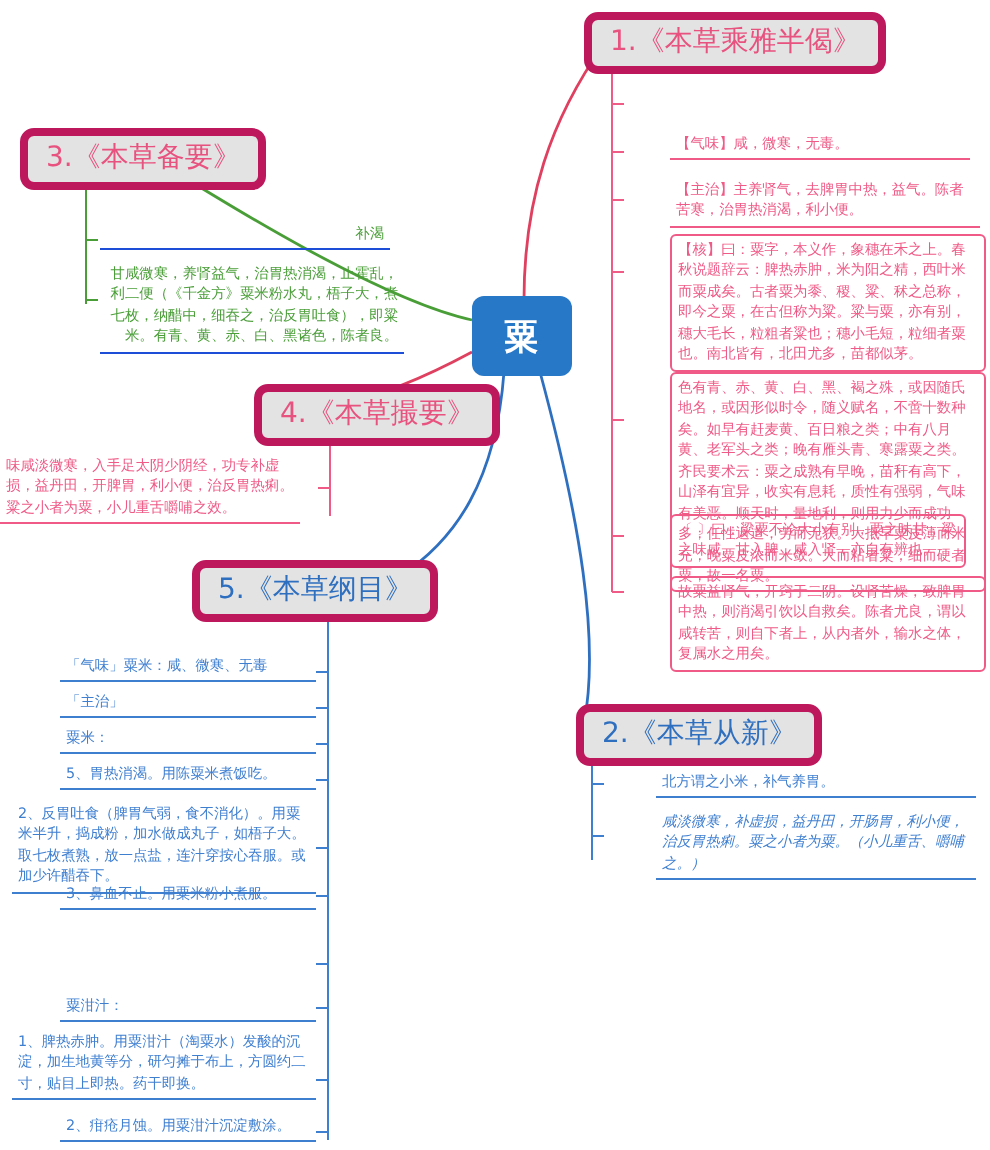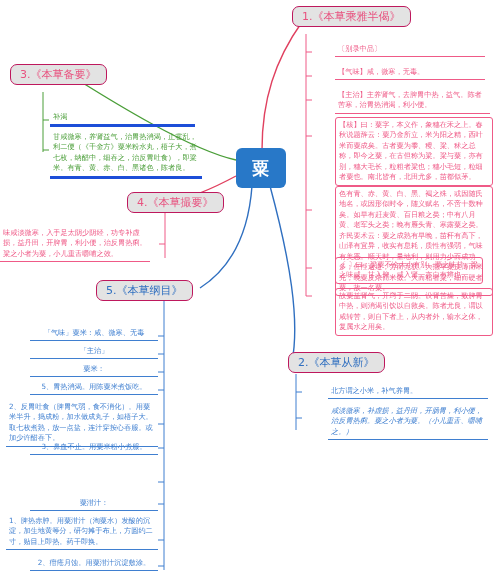--- a/index.html
+++ b/index.html
@@ -14,38 +14,38 @@
   
   .root-node{
     position:absolute;background:#2878c8;border-radius:6px;
     color:#ffffff;font-size:17px;font-weight:bold;
     display:flex;align-items:center;justify-content:center;
     letter-spacing:1px;
   }
 
   
   .pill{
-    position:absolute;background:#e3e3e3;border:1px solid #be185d;
-    border-radius:7px;padding:3px 9px;font-size:11px;
+    position:absolute;background:#e3e3e3;border:4px solid #be185d;
+    border-radius:7px;padding:3px 9px;font-size:14px;
     white-space:nowrap;line-height:1.2;
   }
   .pill.red{color:#e8527f;}
   .pill.blue{color:#2f6fc0;}
   .pill.green{color:#e8527f;}
 
   
   .leaf{
     position:absolute;font-size:7.2px;line-height:1.45;
     box-sizing:border-box;padding:2px 3px 2px 3px;
   }
   .leaf.red{color:#ef5a87;border-bottom:1px solid #ef5a87;}
   .leaf.blue{color:#3f7fd0;border-bottom:1px solid #3f7fd0;}
-  .leaf.green{color:#4a9e38;border-bottom:3px solid #1d4ed8;}
+  .leaf.green{color:#4a9e38;border-bottom:1px solid #1d4ed8;text-align:right;}
   .leaf.boxed-red{color:#ef5a87;border:1px solid #ef5a87;border-radius:3px;}
-  .leaf.ta-right{text-align:center;}
+  .leaf.ta-right{text-align:left;}
 </style>
 </head>
 <body>
 
 <div id="canvas">
 
   <svg class="links" viewBox="0 0 495 575">
 
     <path d="M 262 150 C 262 100, 275 60, 302 22" stroke="#e0405f" stroke-width="1.4" fill="none"></path>
     <path d="M 270 186 C 290 260, 300 320, 292 362" stroke="#2f6fc0" stroke-width="1.4" fill="none"></path>
@@ -65,24 +65,23 @@
     <path d="M 165 212 L 165 258" stroke="#ef5a87" stroke-width="1" fill="none"></path>
     <path d="M 165 244 L 159 244" stroke="#ef5a87" stroke-width="1" fill="none"></path>
 
     <path d="M 164 300 L 164 570" stroke="#3f7fd0" stroke-width="1" fill="none"></path>
     <path d="M 164 336 L 158 336 M 164 354 L 158 354 M 164 372 L 158 372 M 164 390 L 158 390 M 164 424 L 158 424 M 164 448 L 158 448 M 164 482 L 158 482 M 164 504 L 158 504 M 164 540 L 158 540 M 164 566 L 158 566" stroke="#3f7fd0" stroke-width="1" fill="none"></path>
   </svg>
 
   <div class="root-node" style="left:236px;top:148px;width:50px;height:40px;">粟</div>
 
   <div class="pill red" style="left:292px;top:6px;">1.《本草乘雅半偈》</div>
-  <div class="leaf red" style="left:335px;top:42px;width:150px;">〔别录中品〕</div>
   <div class="leaf red" style="left:335px;top:65px;width:150px;">【气味】咸，微寒，无毒。</div>
   <div class="leaf red" style="left:335px;top:88px;width:155px;">【主治】主养肾气，去脾胃中热，益气。陈者苦寒，治胃热消渴，利小便。</div>
-  <div class="leaf boxed-red" style="left:335px;top:117px;width:158px;">【核】曰：粟字，本义作，象穗在禾之上。春秋说题辞云：粟乃金所立，米为阳之精，西叶米而粟成矣。古者粟为黍、稷、粱、秫之总称，即今之粟，在古但称为粱。粱与粟，亦有别，穗大毛长，粒粗者粱也；穗小毛短，粒细者粟也。南北皆有，北田尤多，苗都似茅。</div>
+  <div class="leaf boxed-red" style="left:335px;top:117px;width:158px;">【核】曰：粟字，本义作，象穗在禾之上。春秋说题辞云：脾热赤肿，米为阳之精，西叶米而粟成矣。古者粟为黍、稷、粱、秫之总称，即今之粟，在古但称为粱。粱与粟，亦有别，穗大毛长，粒粗者粱也；穗小毛短，粒细者粟也。南北皆有，北田尤多，苗都似茅。</div>
   <div class="leaf boxed-red" style="left:335px;top:186px;width:158px;">色有青、赤、黄、白、黑、褐之殊，或因随氏地名，或因形似时令，随义赋名，不啻十数种矣。如早有赶麦黄、百日粮之类；中有八月黄、老军头之类；晚有雁头青、寒露粟之类。齐民要术云：粟之成熟有早晚，苗秆有高下，山泽有宜异，收实有息耗，质性有强弱，气味有美恶。顺天时，量地利，则用力少而成功多；任性返道，劳而无获。大抵早粟皮薄而米充，晚粟皮浓而米敛。大而粘者粱，细而硬者粟，故一名粟。</div>
   <div class="leaf boxed-red" style="left:335px;top:257px;width:148px;">〔 〕曰：粱粟不论大小有别，粟之味甘，粱之味咸。甘入脾，咸入肾，亦自有辨也。</div>
   <div class="leaf boxed-red" style="left:335px;top:288px;width:158px;">故粟益肾气，开窍于二阴。设肾苦燥，致脾胃中热，则消渴引饮以自救矣。陈者尤良，谓以咸转苦，则自下者上，从内者外，输水之体，复属水之用矣。</div>
 
   <div class="pill blue" style="left:288px;top:352px;">2.《本草从新》</div>
   <div class="leaf blue" style="left:328px;top:384px;width:160px;">北方谓之小米，补气养胃。</div>
   <div class="leaf blue" style="left:328px;top:404px;width:160px;font-style:italic;">咸淡微寒，补虚损，益丹田，开肠胃，利小便，治反胃热痢。粟之小者为粟。（小儿重舌、嚼哺之。）</div>
 
   <div class="pill green" style="left:10px;top:64px;">3.《本草备要》</div>
   <div class="leaf green" style="left:50px;top:110px;width:145px;">补渴</div>

